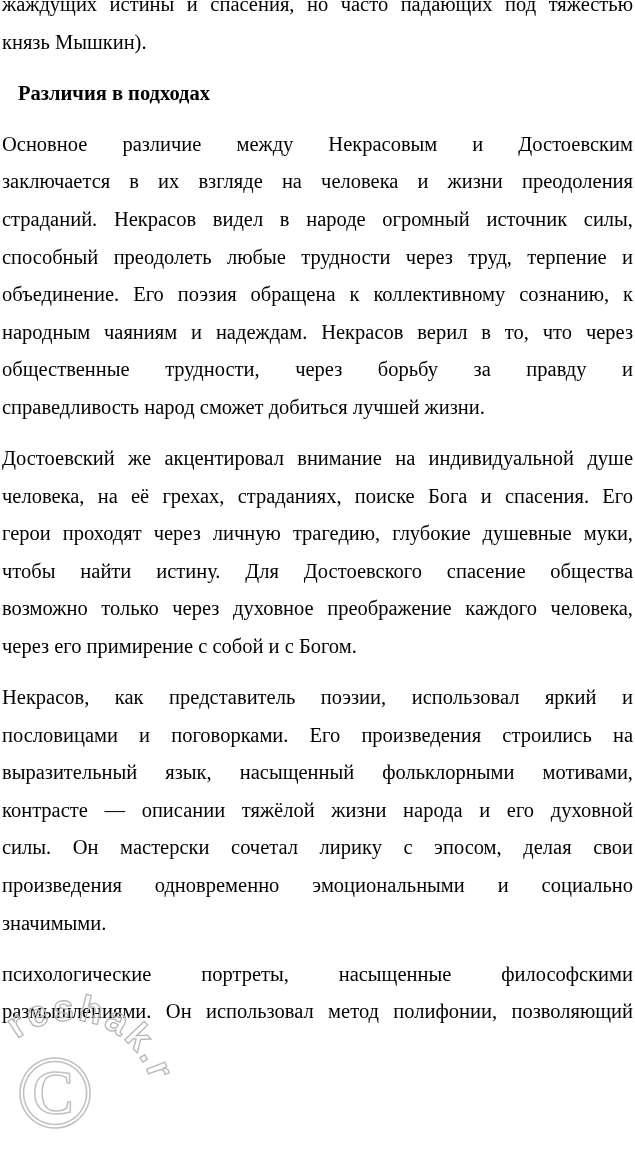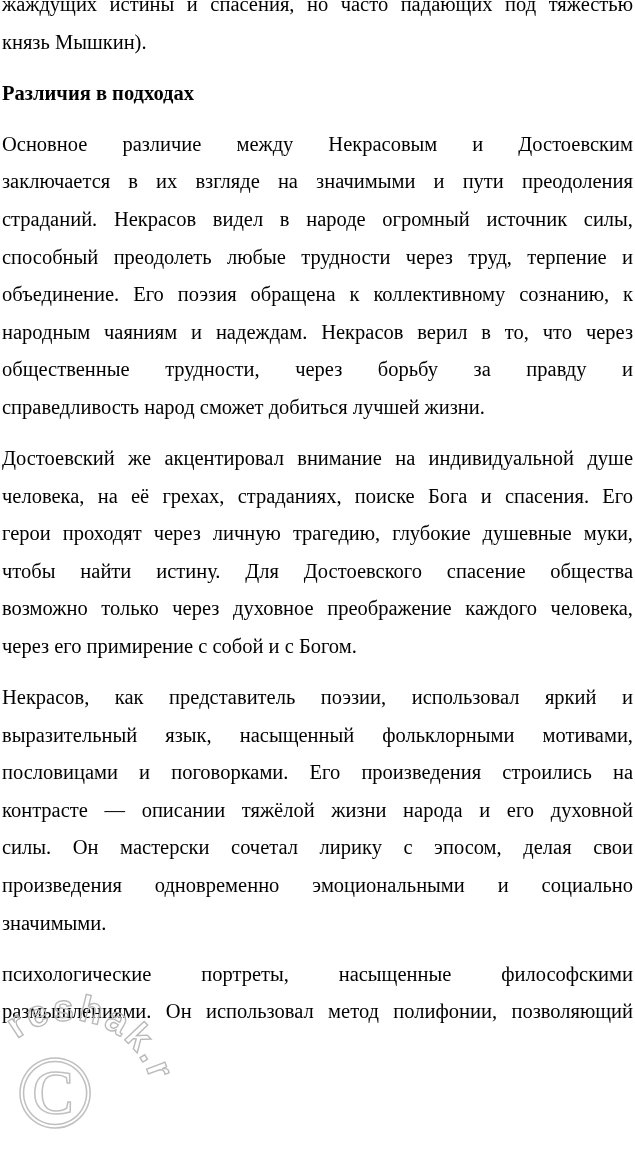--- a/index.html
+++ b/index.html
@@ -27,20 +27,21 @@
   }
   .block {
     margin: 0 0 13.5px 0;
   }
   .block:last-child {
     margin-bottom: 0;
   }
   .heading {
     font-weight: bold;
     text-align: left;
+    margin-left: 16px;
   }
   .line {
     text-align: justify;
     text-align-last: justify;
     white-space: normal;
   }
   .line.lastline {
     text-align-last: left;
   }
   .watermark-svg {
@@ -75,43 +76,43 @@
 
   <div class="block">
     <div class="line">жаждущих истины и спасения, но часто падающих под тяжестью</div>
     <div class="line lastline">князь Мышкин).</div>
   </div>
 
   <div class="block heading">Различия в подходах</div>
 
   <div class="block">
     <div class="line">Основное различие между Некрасовым и Достоевским</div>
-    <div class="line">заключается в их взгляде на значимыми и пути преодоления</div>
+    <div class="line">заключается в их взгляде на человека и жизни преодоления</div>
     <div class="line">страданий. Некрасов видел в народе огромный источник силы,</div>
     <div class="line">способный преодолеть любые трудности через труд, терпение и</div>
     <div class="line">объединение. Его поэзия обращена к коллективному сознанию, к</div>
     <div class="line">народным чаяниям и надеждам. Некрасов верил в то, что через</div>
     <div class="line">общественные трудности, через борьбу за правду и</div>
     <div class="line lastline">справедливость народ сможет добиться лучшей жизни.</div>
   </div>
 
   <div class="block">
     <div class="line">Достоевский же акцентировал внимание на индивидуальной душе</div>
     <div class="line">человека, на её грехах, страданиях, поиске Бога и спасения. Его</div>
     <div class="line">герои проходят через личную трагедию, глубокие душевные муки,</div>
     <div class="line">чтобы найти истину. Для Достоевского спасение общества</div>
     <div class="line">возможно только через духовное преображение каждого человека,</div>
     <div class="line lastline">через его примирение с собой и с Богом.</div>
   </div>
 
 
   <div class="block">
     <div class="line">Некрасов, как представитель поэзии, использовал яркий и</div>
+    <div class="line">пословицами и поговорками. Его произведения строились на</div>
     <div class="line">выразительный язык, насыщенный фольклорными мотивами,</div>
-    <div class="line">пословицами и поговорками. Его произведения строились на</div>
     <div class="line">контрасте — описании тяжёлой жизни народа и его духовной</div>
     <div class="line">силы. Он мастерски сочетал лирику с эпосом, делая свои</div>
     <div class="line">произведения одновременно эмоциональными и социально</div>
     <div class="line lastline">значимыми.</div>
   </div>
 
   <div class="block">
     <div class="line">психологические портреты, насыщенные философскими</div>
     <div class="line">размышлениями. Он использовал метод полифонии, позволяющий</div>
   </div>

